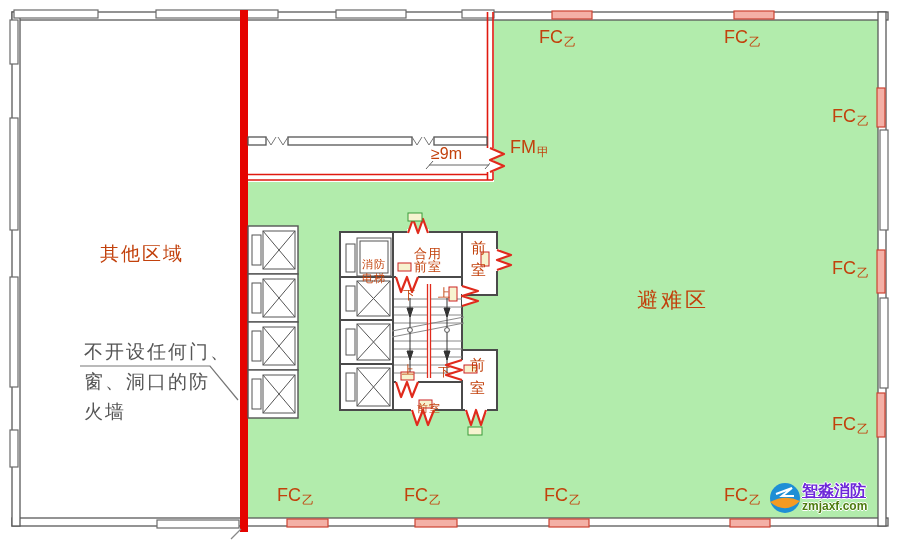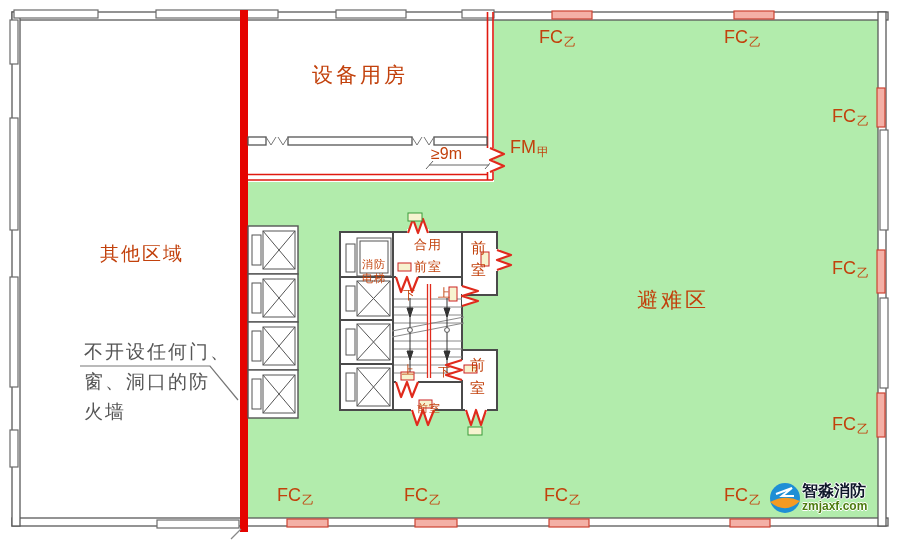--- a/index.html
+++ b/index.html
@@ -12,22 +12,22 @@
   .room-mid{font-size:19px;letter-spacing:2px;}
   .fc{font-size:18px;letter-spacing:0px;}
   .fc .cls,.fm .cls{font-size:12px;vertical-align:-3px;margin-left:1px;}
   .fm{font-size:18px;}
   .dim{font-size:16px;}
   .small-room{font-size:13px;letter-spacing:1px;text-align:center;}
   .tiny-room{font-size:11px;letter-spacing:1px;text-align:center;margin-top:12px;}
   .vchar{font-size:15px;}
   .updown{font-size:12px;}
   .note{font-size:19px;letter-spacing:2px;color:#555;}
-  .wm-brand{font-size:16px;font-weight:bold;color:#0f172a;
-            text-shadow:-1px 0 #fff,1px 0 #fff,0 -1px #fff,0 1px #fff;}
+  .wm-brand{font-size:16px;font-weight:bold;color:#6d28d9;
+            text-shadow:-1px 0 #fff,1px 0 #fff,0 -1px #fff,0 1px #fff;text-decoration:underline;}
   .wm-site{font-size:12px;font-weight:bold;color:#4d7c0f;letter-spacing:0px;
            text-shadow:-1px 0 #fff,1px 0 #fff,0 -1px #fff,0 1px #fff;}
 </style>
 </head>
 <body>
 
 <div id="plan">
 
 <svg width="900" height="541" viewBox="0 0 900 541">
 
@@ -201,40 +201,39 @@
     <rect x="468" y="427" width="14" height="8" stroke="#3a9a3a"></rect>
   </g>
 
   <g>
     <circle cx="785" cy="498" r="15" fill="#1e8fd5"></circle>
     <path d="M770,502 Q785,494 800,501 Q786,515 770,502 Z" fill="#f59a23"></path>
     <path d="M776,494 L792,488 L782,496 L794,496" stroke="#ffffff" stroke-width="2" fill="none"></path>
   </g>
 </svg>
 
-<div class="lbl room-big" style="left:312px;top:64px">设备用房</div>
 <div class="lbl room-mid" style="left:100px;top:244px">其他区域</div>
 <div class="lbl room-big" style="left:637px;top:289px">避难区</div>
 
 <div class="lbl dim" style="left:431px;top:146px">≥9m</div>
 <div class="lbl fm" style="left:510px;top:138px"><span>FM</span><span class="cls">甲</span></div>
 
 <div class="lbl fc" style="left:539px;top:28px"><span>FC</span><span class="cls">乙</span></div>
 <div class="lbl fc" style="left:724px;top:28px"><span>FC</span><span class="cls">乙</span></div>
 <div class="lbl fc" style="left:832px;top:107px"><span>FC</span><span class="cls">乙</span></div>
 <div class="lbl fc" style="left:832px;top:259px"><span>FC</span><span class="cls">乙</span></div>
 <div class="lbl fc" style="left:832px;top:415px"><span>FC</span><span class="cls">乙</span></div>
 <div class="lbl fc" style="left:277px;top:486px"><span>FC</span><span class="cls">乙</span></div>
 <div class="lbl fc" style="left:404px;top:486px"><span>FC</span><span class="cls">乙</span></div>
 <div class="lbl fc" style="left:544px;top:486px"><span>FC</span><span class="cls">乙</span></div>
 <div class="lbl fc" style="left:724px;top:486px"><span>FC</span><span class="cls">乙</span></div>
 
 <div class="lbl tiny-room" style="left:359px;top:247px;width:30px">消防</div>
 <div class="lbl tiny-room" style="left:359px;top:261px;width:30px">电梯</div>
-<div class="lbl small-room" style="left:406px;top:238px;width:44px">合用</div>
+<div class="lbl small-room" style="left:406px;top:247px;width:44px">合用</div>
 <div class="lbl small-room" style="left:406px;top:260px;width:44px">前室</div>
 <div class="lbl vchar" style="left:471px;top:240px">前</div>
 <div class="lbl vchar" style="left:471px;top:262px">室</div>
 <div class="lbl vchar" style="left:470px;top:357px">前</div>
 <div class="lbl vchar" style="left:470px;top:380px">室</div>
 <div class="lbl tiny-room" style="left:410px;top:391px;width:38px">前室</div>
 
 <div class="lbl updown" style="left:403px;top:289px">下</div>
 <div class="lbl updown" style="left:438px;top:287px">上</div>
 <div class="lbl updown" style="left:402px;top:364px">上</div>

